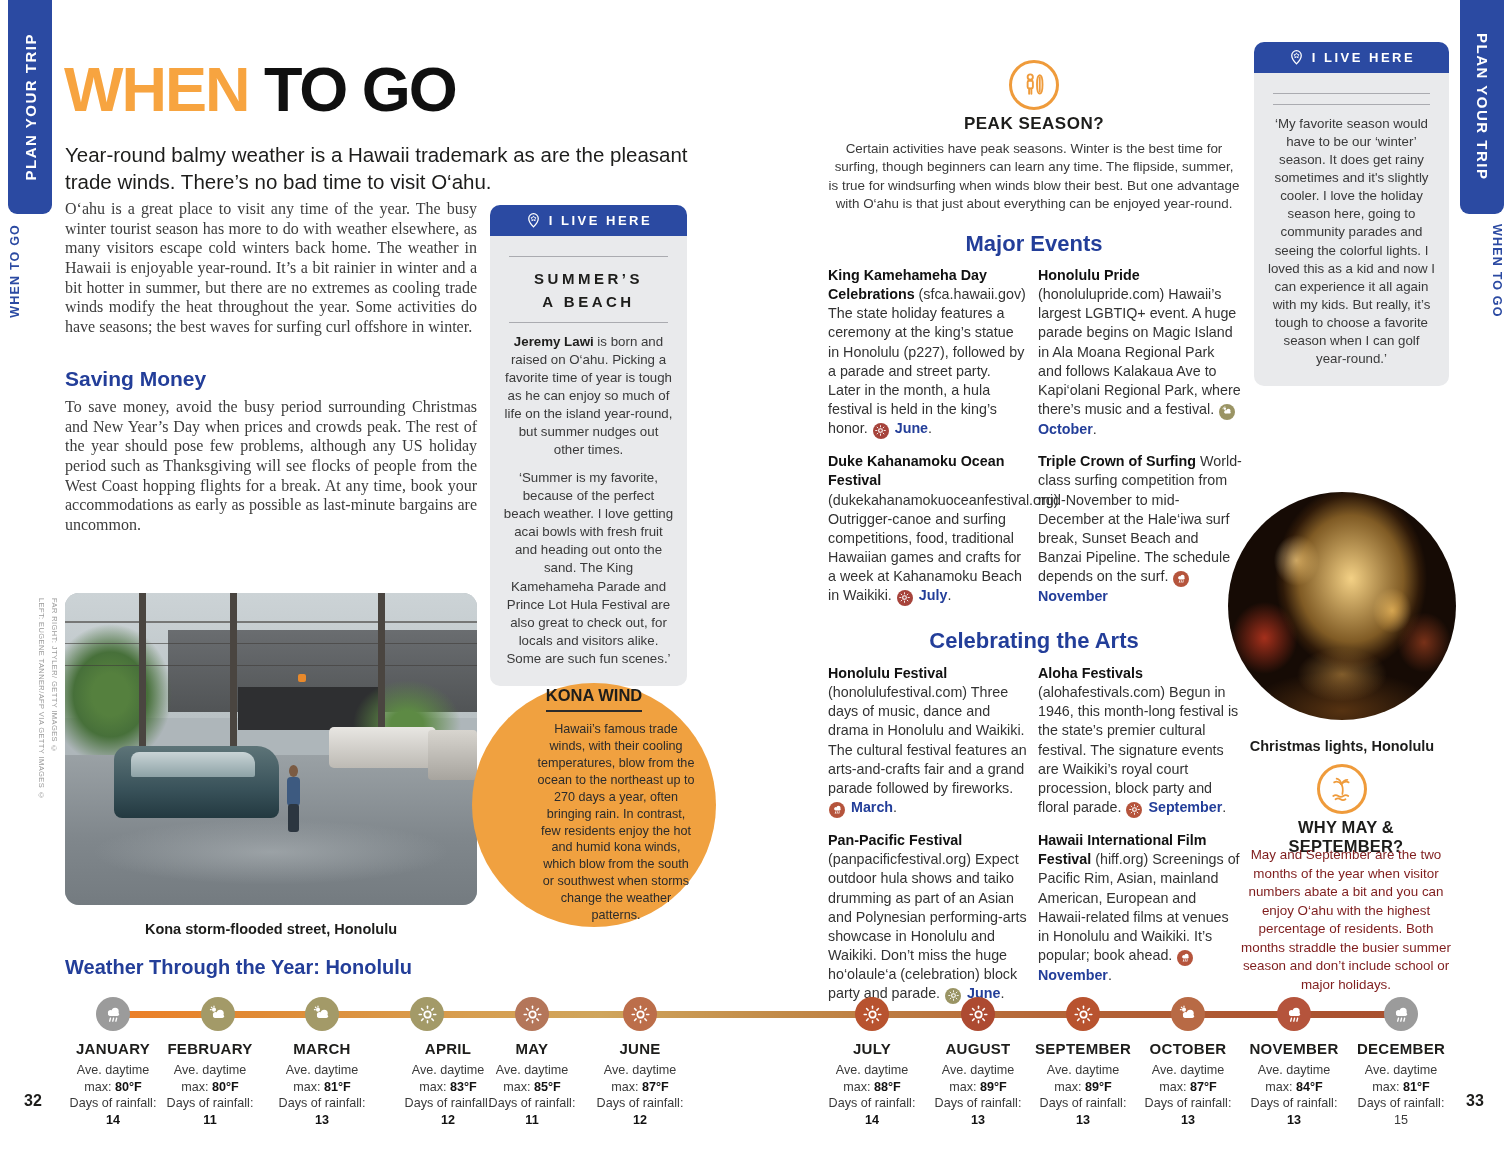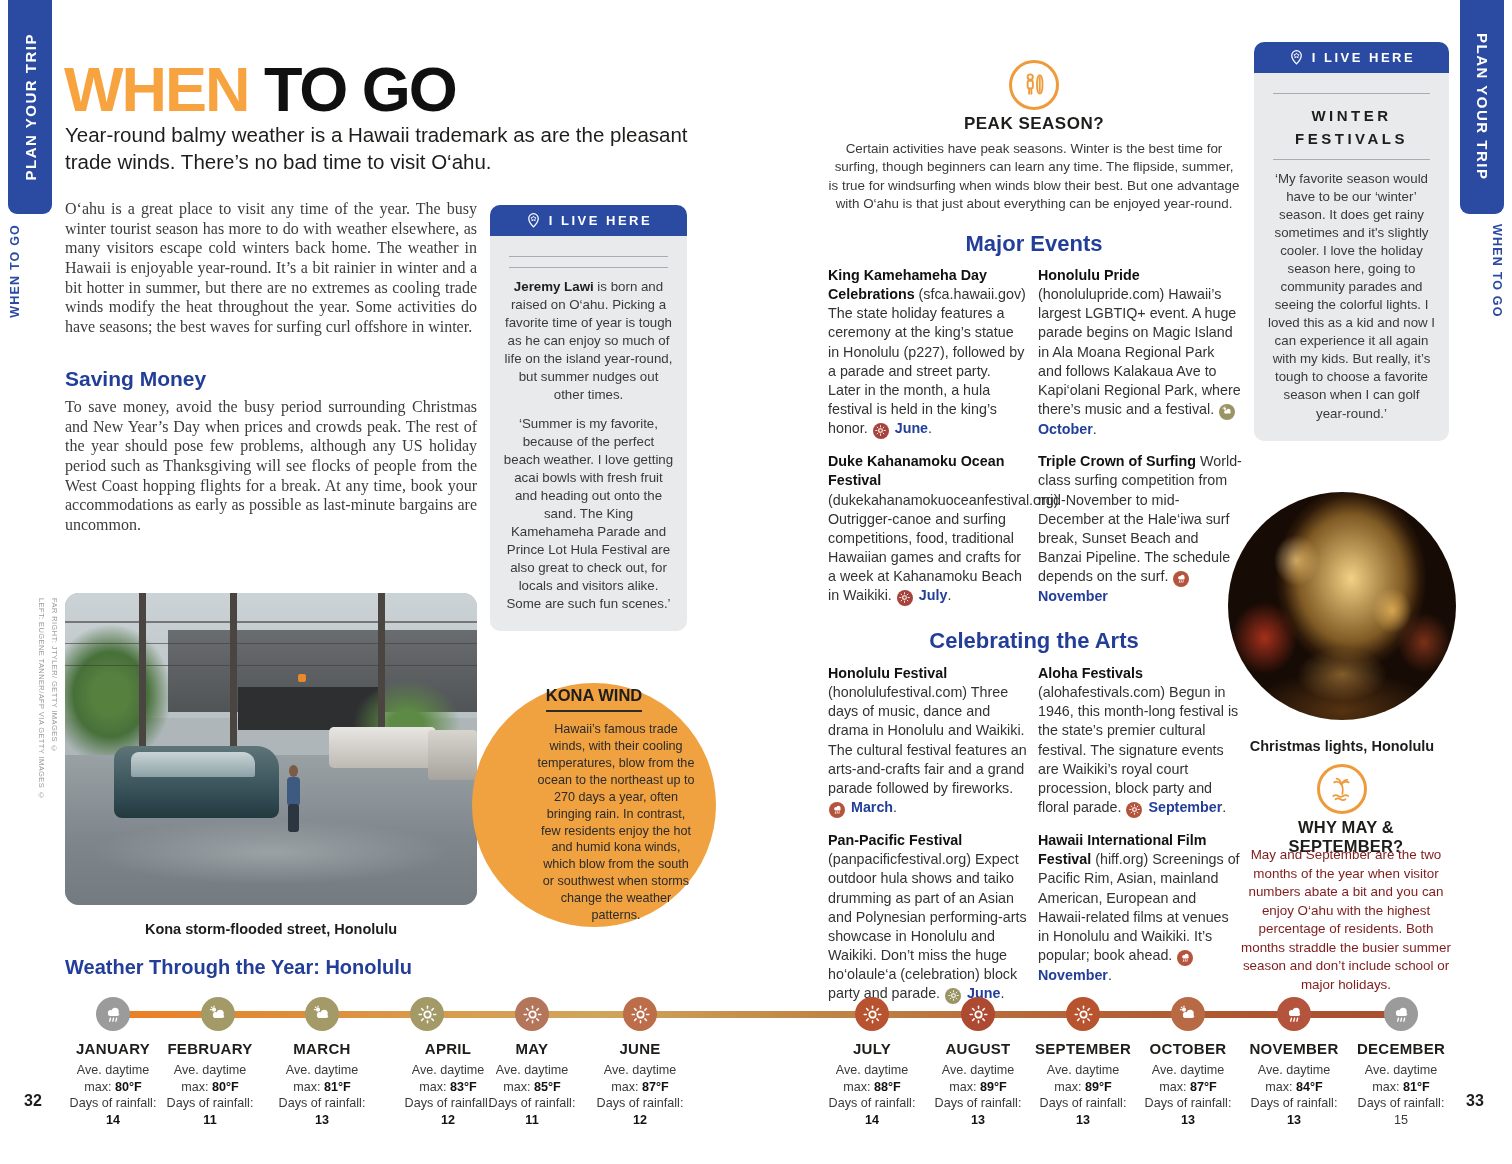--- a/index.html
+++ b/index.html
@@ -17,21 +17,21 @@
   .vert-down { writing-mode:vertical-rl; }
   .rail-label { width:44px; display:flex; justify-content:center; color:#2b4aa2; font-weight:bold;
     font-size:12.5px; letter-spacing:1.2px; white-space:nowrap; }
   .rail-left-label { left:8px; top:224px; }
   .rail-right-label { left:1460px; top:224px; }
 
   
   #page-title { left:64px; top:58px; font-size:63px; font-weight:800; letter-spacing:-2px; line-height:1; }
   #page-title .accent { color:#f7a440; }
   #page-title .rest { color:#101010; }
-  #lede { left:65px; top:122px; width:640px; font-size:20.5px; line-height:1.3; font-weight:500; color:#1d1d1b; }
+  #lede { left:65px; top:142px; width:640px; font-size:20.5px; line-height:1.3; font-weight:500; color:#1d1d1b; }
   #intro { left:65px; top:199px; width:412px; font-family:"Liberation Serif","DejaVu Serif",serif;
     font-size:16px; line-height:1.23; color:#3c3c3c; text-align:justify; }
   #saving-heading { left:65px; top:367px; font-size:21px; font-weight:bold; color:#233e99; }
   #saving-body { left:65px; top:397px; width:412px; font-family:"Liberation Serif","DejaVu Serif",serif;
     font-size:16px; line-height:1.23; color:#3c3c3c; text-align:justify; }
 
   
   #photo { left:65px; top:593px; width:412px; height:312px; border-radius:14px; overflow:hidden; background:#aeb6ba; }
   .ph-sky { position:absolute; left:0; top:0; width:100%; height:40%;
     background:linear-gradient(#ccd3d6,#b9c1c4); }
@@ -194,20 +194,24 @@
 <div class="abs lh-card" id="summer-card">
   <div class="lh-header">
     <svg width="17" height="17" viewBox="0 0 20 20">
         <path d="M10 2 a5.6 5.6 0 0 1 5.6 5.6 C15.6 11.8 10 17.5 10 17.5 S4.4 11.8 4.4 7.6 A5.6 5.6 0 0 1 10 2 z" fill="none" stroke="#fff" stroke-width="1.5"></path>
         <path d="M10 4.6 l.95 1.9 2.1.3 -1.5 1.45 .35 2.1 -1.9 -1 -1.9 1 .35 -2.1 -1.5 -1.45 2.1 -.3 z" fill="none" stroke="#fff" stroke-width="1"></path>
       </svg>
     <span>I LIVE HERE</span>
   </div>
   <div class="lh-body">
     <div class="lh-rule"></div>
+    <div class="lh-title">
+      <div>SUMMER’S</div>
+      <div>A BEACH</div>
+    </div>
     <div class="lh-rule"></div>
     <p class="lh-p"><b>Jeremy Lawi</b><span> is born and raised on O‘ahu. Picking a favorite time of year is tough as he can enjoy so much of life on the island year-round, but summer nudges out other times.</span></p>
     <p class="lh-p">‘Summer is my favorite, because of the perfect beach weather. I love getting acai bowls with fresh fruit and heading out onto the sand. The King Kamehameha Parade and Prince Lot Hula Festival are also great to check out, for locals and visitors alike. Some are such fun scenes.’</p>
   </div>
 </div>
 
 <div class="abs" id="kona">
   <div id="kona-title">KONA WIND</div>
   <div id="kona-body">Hawaii’s famous trade winds, with their cooling temperatures, blow from the ocean to the northeast up to 270 days a year, often bringing rain. In contrast, few residents enjoy the hot and humid kona winds, which blow from the south or southwest when storms change the weather patterns.</div>
 </div>
@@ -341,24 +345,20 @@
 <div class="abs lh-card" id="winter-card">
   <div class="lh-header">
     <svg width="17" height="17" viewBox="0 0 20 20">
         <path d="M10 2 a5.6 5.6 0 0 1 5.6 5.6 C15.6 11.8 10 17.5 10 17.5 S4.4 11.8 4.4 7.6 A5.6 5.6 0 0 1 10 2 z" fill="none" stroke="#fff" stroke-width="1.5"></path>
         <path d="M10 4.6 l.95 1.9 2.1.3 -1.5 1.45 .35 2.1 -1.9 -1 -1.9 1 .35 -2.1 -1.5 -1.45 2.1 -.3 z" fill="none" stroke="#fff" stroke-width="1"></path>
       </svg>
     <span>I LIVE HERE</span>
   </div>
   <div class="lh-body">
     <div class="lh-rule"></div>
-    <div class="lh-title">
-      <div>WINTER</div>
-      <div>FESTIVALS</div>
-    </div>
     <div class="lh-rule"></div>
     <p class="lh-p">‘My favorite season would have to be our ‘winter’ season. It does get rainy sometimes and it's slightly cooler. I love the holiday season here, going to community parades and seeing the colorful lights. I loved this as a kid and now I can experience it all again with my kids. But really, it’s tough to choose a favorite season when I can golf year-round.’</p>
   </div>
 </div>
 
 <div class="abs" id="xmas"></div>
 <p class="abs" id="xmas-caption">Christmas lights, Honolulu</p>
 
 <div class="abs ring-icon" id="why-icon">
   <svg width="30" height="30" viewBox="0 0 24 24" fill="none" stroke="#ef9b3b" stroke-width="1.4" stroke-linecap="round">

